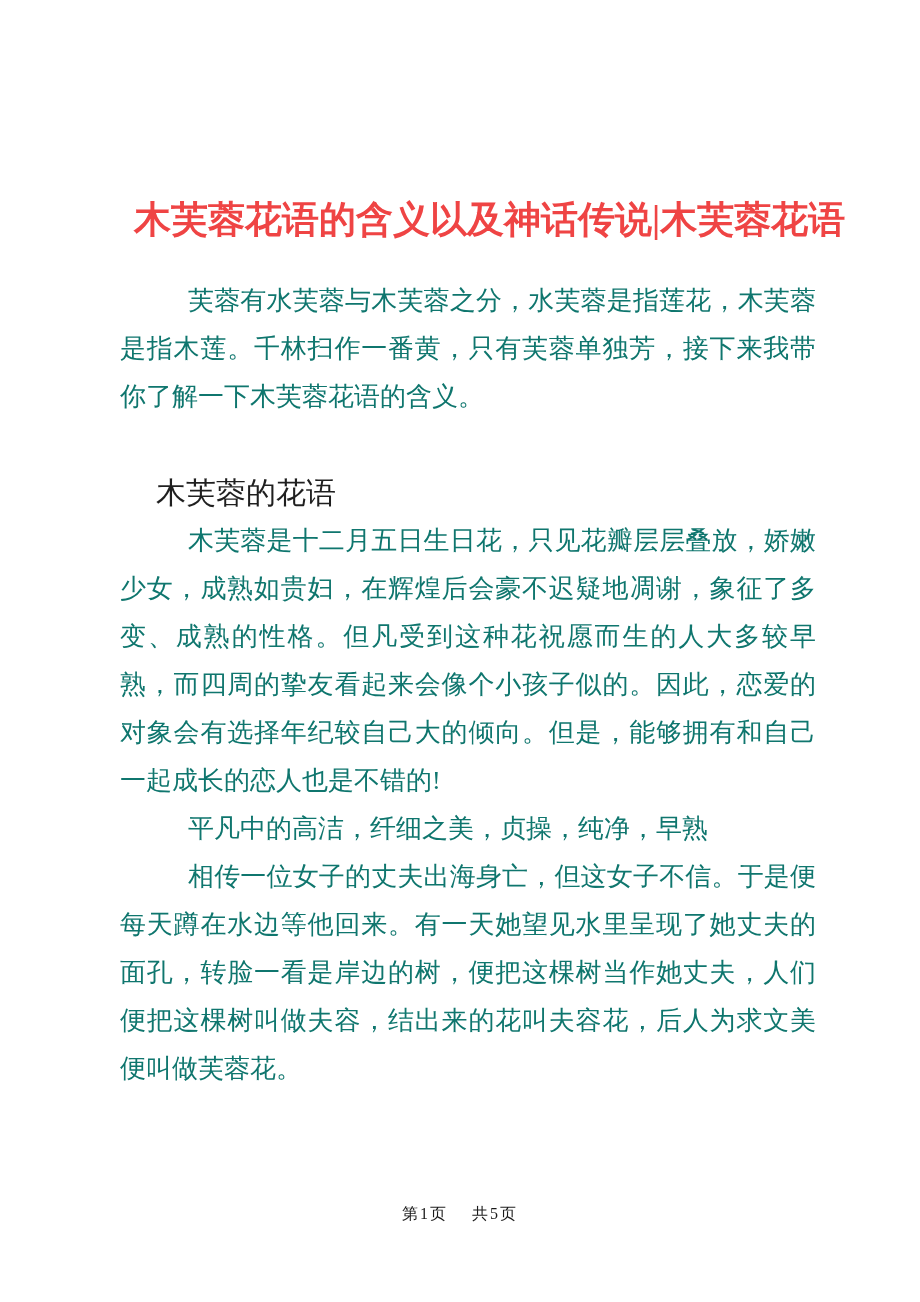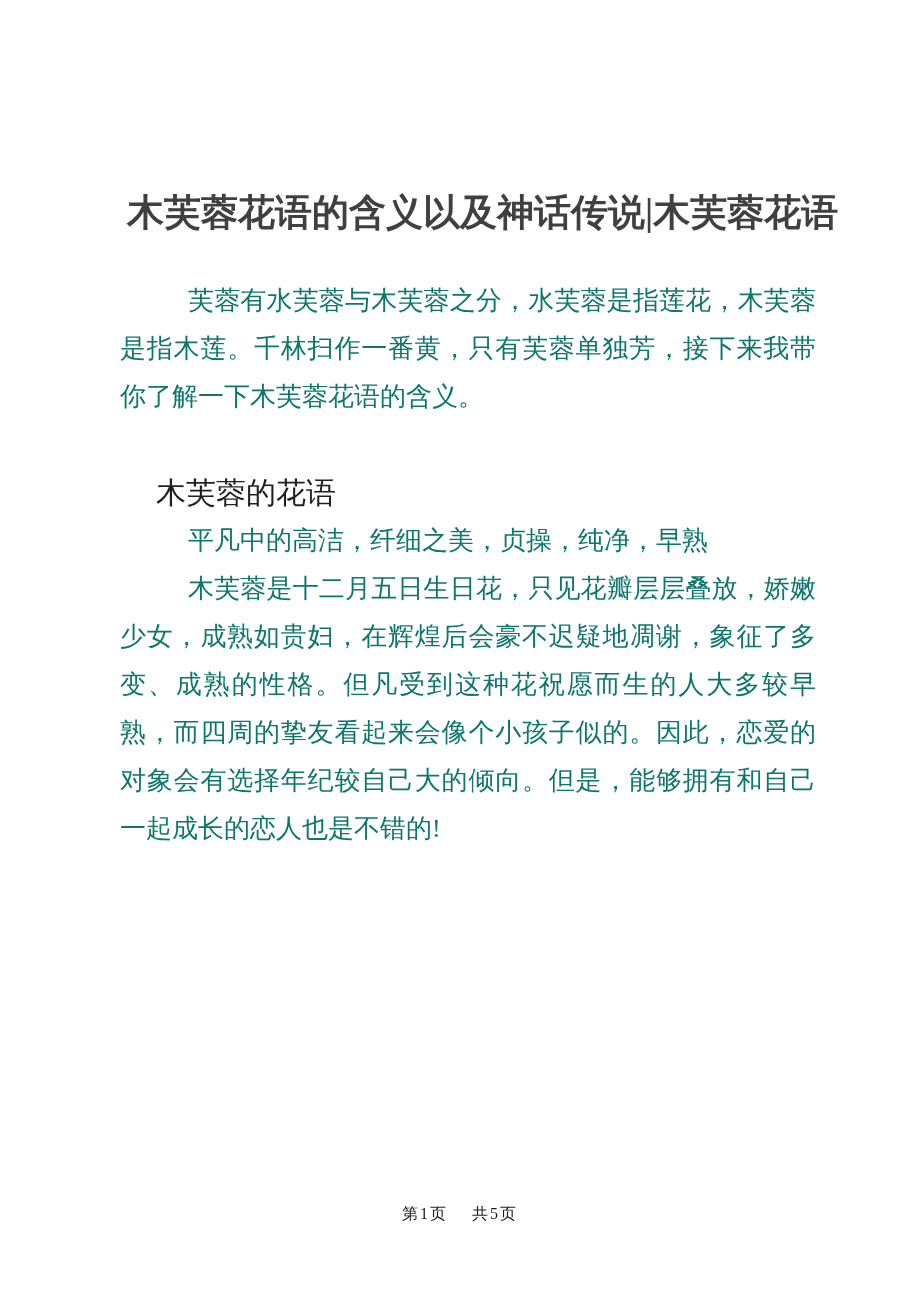--- a/index.html
+++ b/index.html
@@ -13,25 +13,25 @@
       height: 1302px;
       background: #ffffff;
       overflow: hidden;
       font-family: "Liberation Serif", "DejaVu Serif", serif;
       color: #212121;
     }
     .title {
       position: absolute;
       left: 127px;
       top: 186px;
-      margin: 0;
+      margin: 7px;
       font-size: 37px;
       line-height: 54px;
       font-weight: 700;
-      color: #404040;
+      color: #ef4444;
       white-space: nowrap;
     }
     .body-col {
       position: absolute;
       left: 120px;
       top: 277px;
       width: 696px;
     }
     .para {
       margin: 0;
@@ -69,25 +69,26 @@
 <div class="page">
 
   <h1 class="title">木芙蓉花语的含义以及神话传说|木芙蓉花语</h1>
 
   <div class="body-col">
 
     <p class="para">芙蓉有水芙蓉与木芙蓉之分，水芙蓉是指莲花，木芙蓉是指木莲。千林扫作一番黄，只有芙蓉单独芳，接下来我带你了解一下木芙蓉花语的含义。</p>
 
     <p class="heading">木芙蓉的花语</p>
 
+    <p class="para">木芙蓉是十二月五日生日花，只见花瓣层层叠放，娇嫩少女，成熟如贵妇，在辉煌后会豪不迟疑地凋谢，象征了多变、成熟的性格。但凡受到这种花祝愿而生的人大多较早熟，而四周的挚友看起来会像个小孩子似的。因此，恋爱的对象会有选择年纪较自己大的倾向。但是，能够拥有和自己一起成长的恋人也是不错的!</p>
+
     <p class="para">平凡中的高洁，纤细之美，贞操，纯净，早熟</p>
 
-    <p class="para">木芙蓉是十二月五日生日花，只见花瓣层层叠放，娇嫩少女，成熟如贵妇，在辉煌后会豪不迟疑地凋谢，象征了多变、成熟的性格。但凡受到这种花祝愿而生的人大多较早熟，而四周的挚友看起来会像个小孩子似的。因此，恋爱的对象会有选择年纪较自己大的倾向。但是，能够拥有和自己一起成长的恋人也是不错的!</p>
 
-
+    <p class="para">相传一位女子的丈夫出海身亡，但这女子不信。于是便每天蹲在水边等他回来。有一天她望见水里呈现了她丈夫的面孔，转脸一看是岸边的树，便把这棵树当作她丈夫，人们便把这棵树叫做夫容，结出来的花叫夫容花，后人为求文美便叫做芙蓉花。</p>
 
   </div>
 
   <div class="footer">
     <span class="current">第1页</span>
     <span class="total">共5页</span>
   </div>
 
 </div>
 

